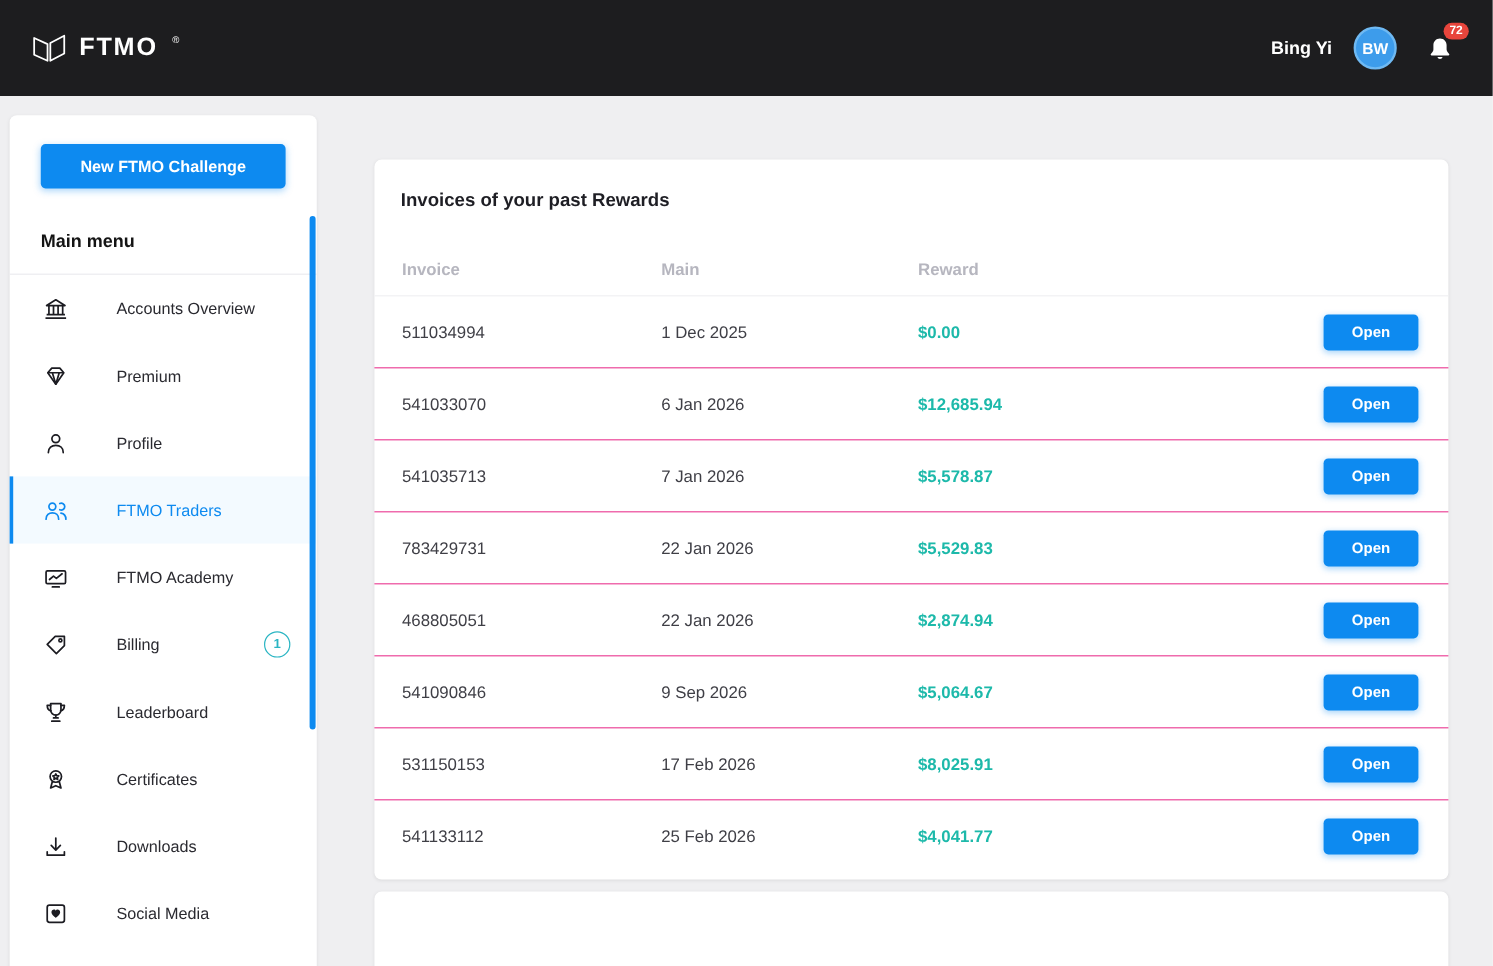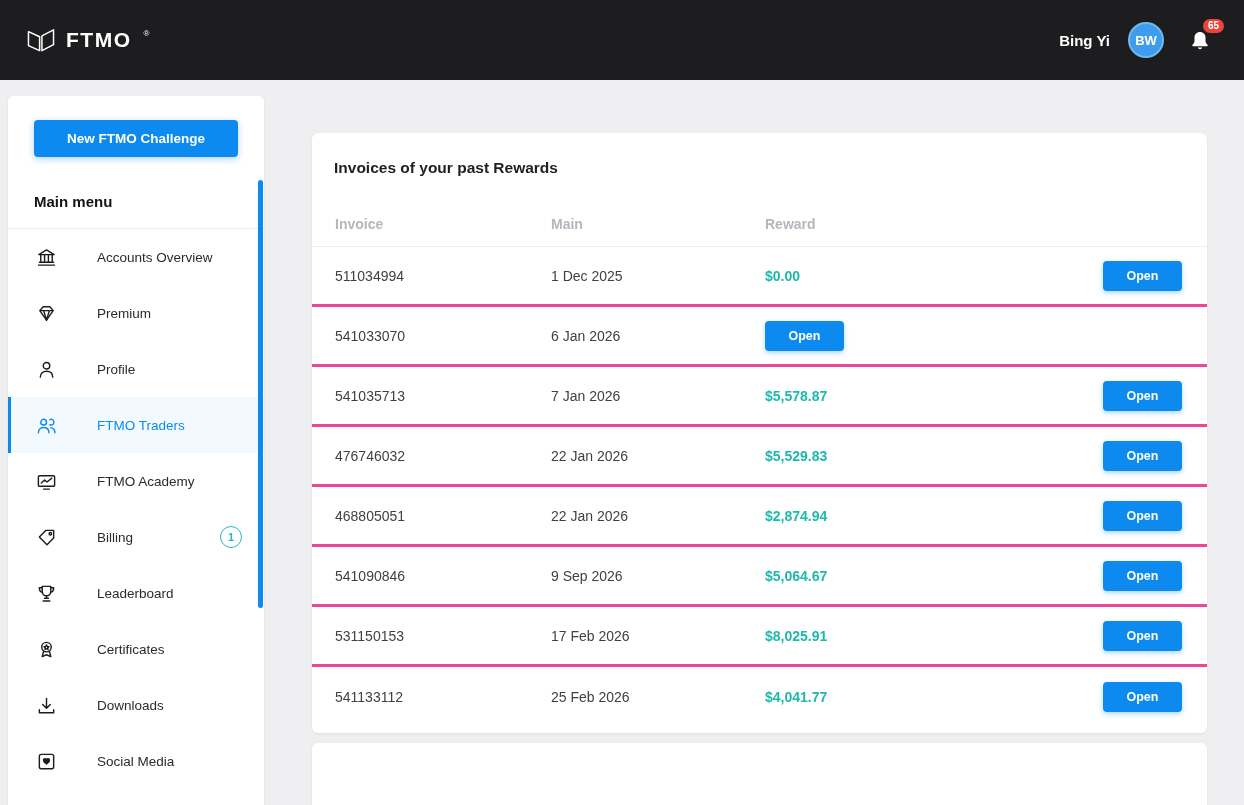--- a/index.html
+++ b/index.html
@@ -85,21 +85,21 @@
     background:#fff; border-radius:6px;
     box-shadow:0 1px 3px rgba(0,0,0,.07);
   }
   .invoices-card { margin-top:62px; padding-bottom:6px; }
   .card-title { font-size:15.5px; font-weight:700; color:#1e1e24; padding:26px 24px 24px 22px; }
   .tbl-header, .tbl-row {
     display:grid; grid-template-columns:216px 214px 1fr 80px;
     align-items:center; padding:0 24px 0 23px;
   }
   .tbl-header { height:46px; color:#b6b6bf; font-size:14px; font-weight:600; border-bottom:1px solid #f0f0f3; }
-  .tbl-row { height:60px; border-bottom:3px solid #ec4899; }
+  .tbl-row { height:60px; border-bottom:1px solid #ec4899; }
   .tbl-row:last-child { border-bottom:none; }
   .cell-invoice, .cell-date { font-size:14px; color:#3f3f46; }
   .cell-reward { font-size:14px; font-weight:700; color:#1db9aa; }
   .cell-action { display:flex; }
   .open-btn {
     width:79px; height:30px; background:#0d8af0; border:none; border-radius:4px;
     color:#fff; font-family:inherit; font-size:12.5px; font-weight:700; cursor:pointer;
     box-shadow:0 2px 5px rgba(13,138,240,.35);
   }
   .next-card { margin-top:10px; height:80px; }
@@ -117,21 +117,21 @@
       <span class="brand-reg">®</span>
   </div>
   <div class="nav-right">
     <span class="user-name">Bing Yi</span>
     <div class="avatar">BW</div>
     <div class="bell-wrap">
       <svg viewBox="0 0 24 24" fill="#ffffff">
         <path d="M12 3c-3.2 0-5.5 2.4-5.5 5.6v3.6c0 .8-.4 1.8-1.1 2.6l-1 1.2c-.4.5-.1 1.2.6 1.2h14c.7 0 1-.7.6-1.2l-1-1.2c-.7-.8-1.1-1.8-1.1-2.6V8.6C17.5 5.4 15.2 3 12 3z"></path>
         <path d="M9.8 18.5a2.3 2.3 0 0 0 4.4 0z"></path>
       </svg>
-      <span class="bell-badge">65</span>
+      <span class="bell-badge">72</span>
     </div>
   </div>
 </div>
 
 <div class="sidebar">
   <button class="cta-btn">New FTMO Challenge</button>
   <div class="menu-title">Main menu</div>
   <div class="menu-divider"></div>
 
   <div class="menu-item">
@@ -242,36 +242,37 @@
           <span class="cell-date">1 Dec 2025</span>
           <span class="cell-reward">$0.00</span>
           <span class="cell-action">
             <button class="open-btn">Open</button>
           </span>
         </div>
 
         <div class="tbl-row">
           <span class="cell-invoice">541033070</span>
           <span class="cell-date">6 Jan 2026</span>
+          <span class="cell-reward">$12,685.94</span>
           <span class="cell-action">
             <button class="open-btn">Open</button>
           </span>
         </div>
 
         <div class="tbl-row">
           <span class="cell-invoice">541035713</span>
           <span class="cell-date">7 Jan 2026</span>
           <span class="cell-reward">$5,578.87</span>
           <span class="cell-action">
             <button class="open-btn">Open</button>
           </span>
         </div>
 
         <div class="tbl-row">
-          <span class="cell-invoice">476746032</span>
+          <span class="cell-invoice">783429731</span>
           <span class="cell-date">22 Jan 2026</span>
           <span class="cell-reward">$5,529.83</span>
           <span class="cell-action">
             <button class="open-btn">Open</button>
           </span>
         </div>
 
         <div class="tbl-row">
           <span class="cell-invoice">468805051</span>
           <span class="cell-date">22 Jan 2026</span>

